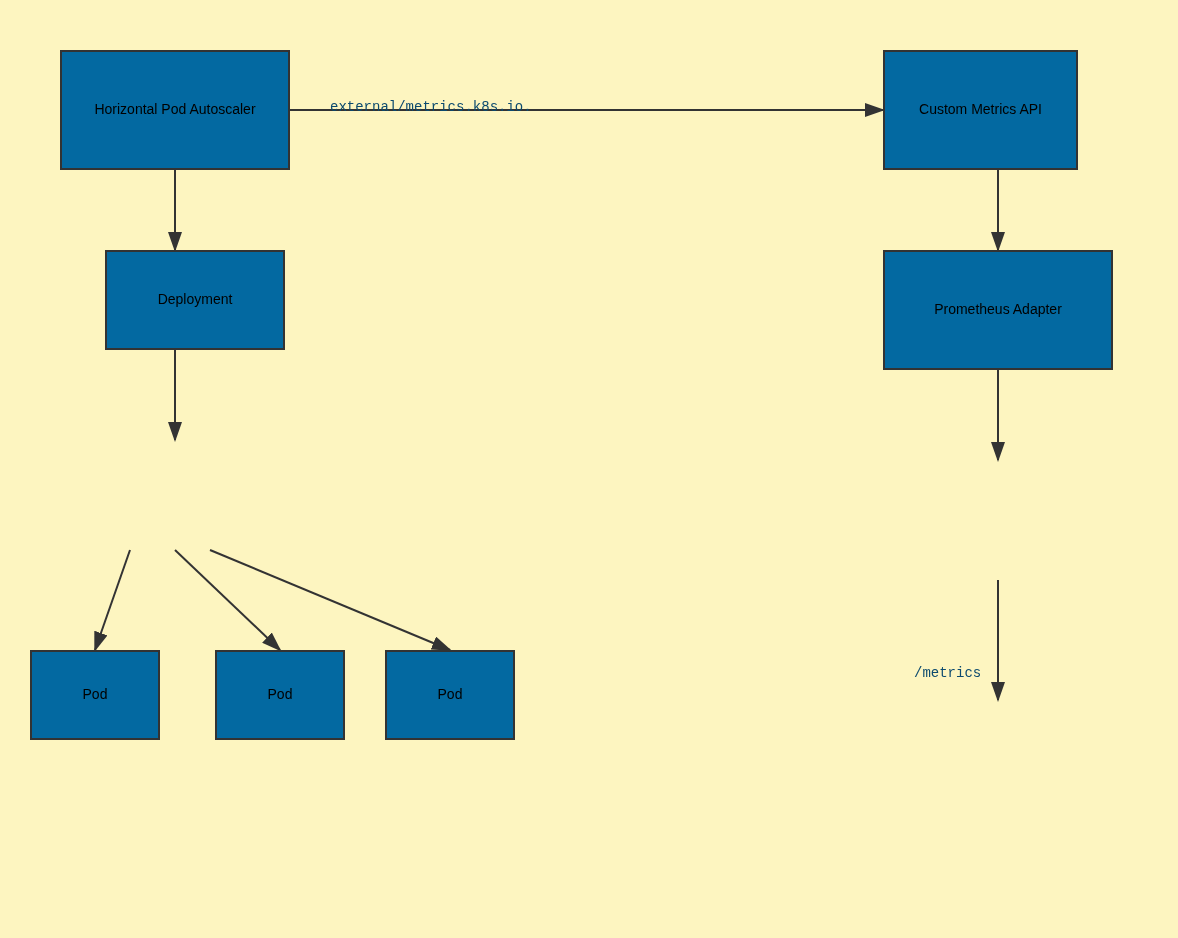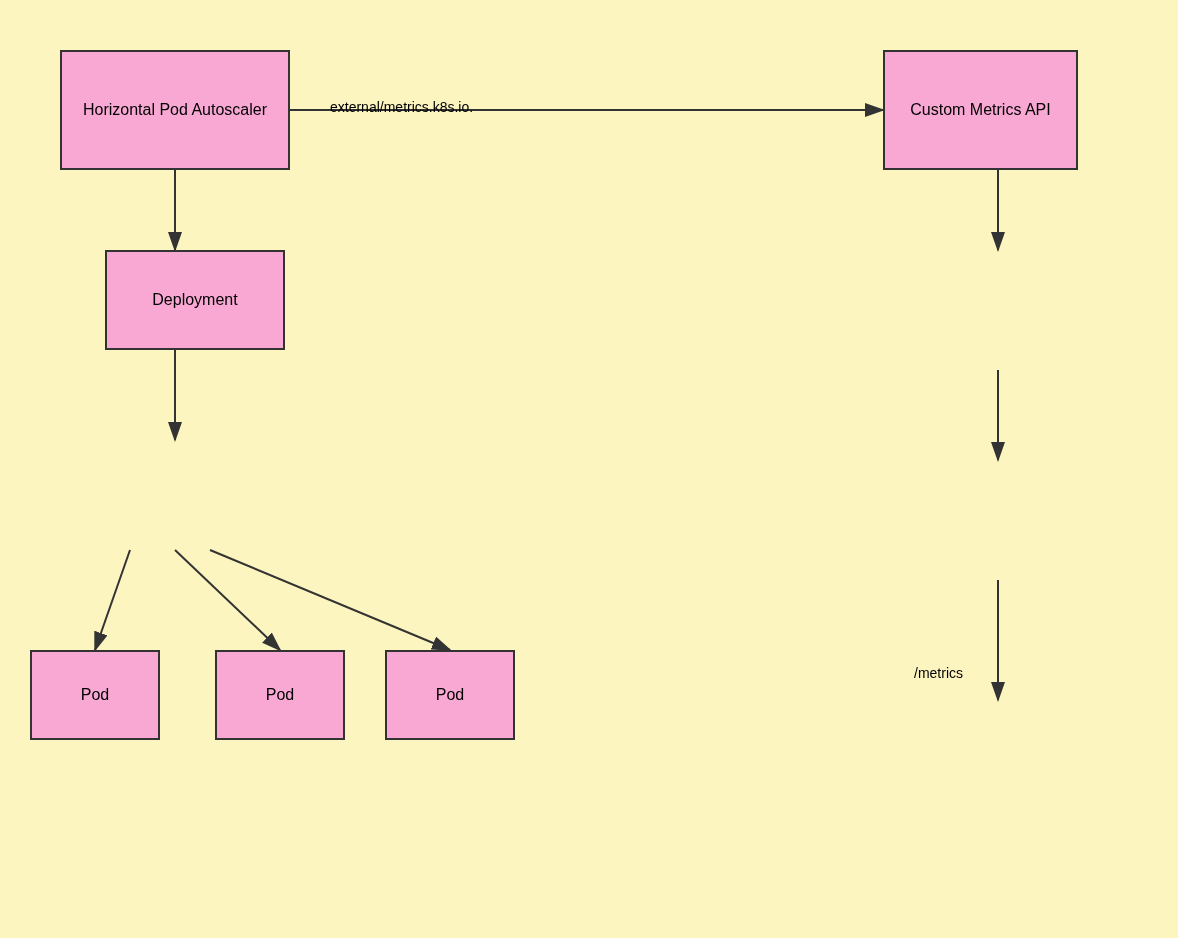--- a/index.html
+++ b/index.html
@@ -19,34 +19,35 @@
     svg.arrows {
       position: absolute;
       top: 0;
       left: 0;
       width: 100%;
       height: 100%;
       pointer-events: none;
     }
     .box {
       position: absolute;
-      background: #f9a8d4;
+      background: #0369a1;
       border: 2px solid #333;
       display: flex;
       align-items: center;
       justify-content: center;
       text-align: center;
-      font-size: 16px;
+      font-size: 14px;
       line-height: 1.4;
     }
     .edge-label {
       position: absolute;
       font-size: 14px;
-      color: #000000;
+      color: #0c4a6e;
       background: transparent;
+      font-family: Liberation Mono, monospace;
     }
   </style>
 </head>
 <body>
 
 <div class="diagram-container">
   <svg class="arrows">
     <defs>
       <marker id="arrowhead" markerWidth="10" markerHeight="7" refX="9" refY="3.5" orient="auto">
         <polygon points="0 0, 10 3.5, 0 7" fill="#333"></polygon>
@@ -60,18 +61,20 @@
       <line x1="998" y1="580" x2="998" y2="700" stroke="#333" stroke-width="2" marker-end="url(#arrowhead)"></line>
       <line x1="130" y1="550" x2="95" y2="650" stroke="#333" stroke-width="2" marker-end="url(#arrowhead)"></line>
       <line x1="175" y1="550" x2="280" y2="650" stroke="#333" stroke-width="2" marker-end="url(#arrowhead)"></line>
       <line x1="210" y1="550" x2="450" y2="650" stroke="#333" stroke-width="2" marker-end="url(#arrowhead)"></line>
     </svg>
 <div class="box" style="left: 60px; top: 50px; width: 230px; height: 120px;">Horizontal Pod
 Autoscaler</div>
     <div class="box" style="left: 883px; top: 50px; width: 195px; height: 120px;">Custom Metrics
 API</div>
     <div class="box" style="left: 85px; top: 250px; width: 180px; height: 100px; margin-left: 20px;">Deployment</div>
+    <div class="box" style="left: 883px; top: 250px; width: 230px; height: 120px;">Prometheus
+Adapter</div>
     <div class="box" style="left: 30px; top: 650px; width: 130px; height: 90px;">Pod</div>
     <div class="box" style="left: 215px; top: 650px; width: 130px; height: 90px;">Pod</div>
     <div class="box" style="left: 385px; top: 650px; width: 130px; height: 90px;">Pod</div>
     <span class="edge-label" style="left: 330px; top: 99px;">external/metrics.k8s.io.</span>
     <span class="edge-label" style="left: 914px; top: 665px;">/metrics</span>
   </div>
 
 </body></html>

